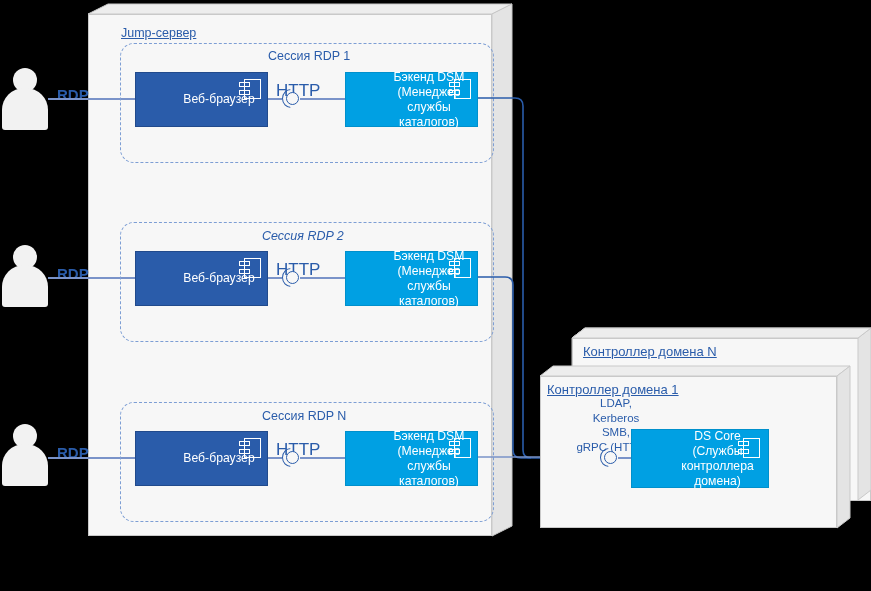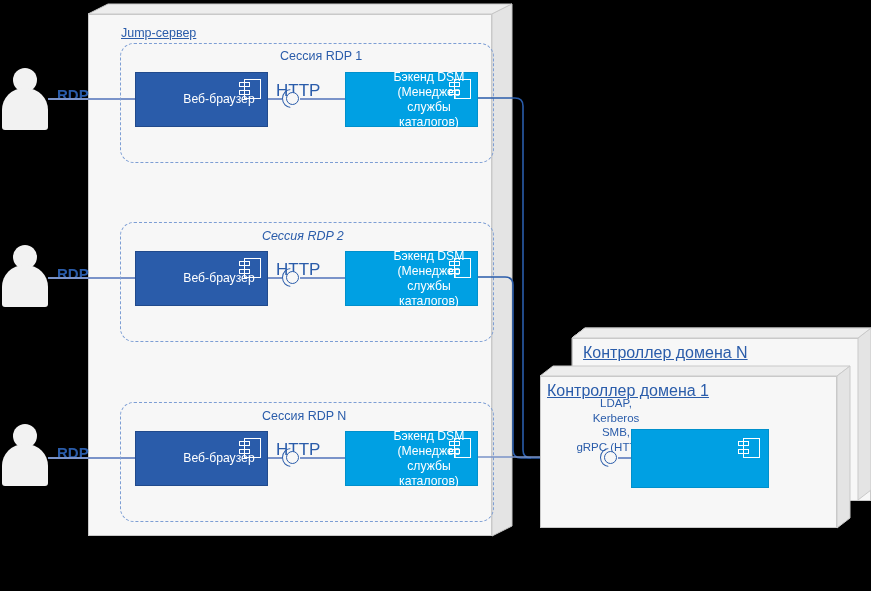--- a/index.html
+++ b/index.html
@@ -41,21 +41,21 @@
   .lolli .socket{position:absolute;left:0px;top:0px;width:18px;height:19px;border:1.7px solid #2a5caa;border-radius:50%;box-sizing:border-box;clip-path:polygon(0 0,46% 0,46% 100%,0 100%);background:transparent;}
   .proto{position:absolute;font-size:17px;color:#2a5caa;white-space:nowrap;}
 
   
   .actor{position:absolute;width:46px;height:62px;}
   .actor .head{position:absolute;left:11px;top:0;width:24px;height:24px;border-radius:50%;background:#f2f2f2;}
   .actor .body{position:absolute;left:0;top:20px;width:46px;height:42px;background:#f2f2f2;border-radius:22px 22px 3px 3px;}
   .rdp-label{position:absolute;font-size:15px;color:#2a5caa;font-weight:bold;white-space:nowrap;}
 
   
-  .dc-title{position:absolute;font-size:16px;color:#2a5caa;text-decoration:underline;white-space:nowrap;}
+  .dc-title{position:absolute;font-size:13px;color:#2a5caa;text-decoration:underline;white-space:nowrap;}
   .dc-protos{position:absolute;font-size:11.5px;color:#2a5caa;text-align:center;line-height:14.5px;white-space:nowrap;}
 
   
   .legend{position:absolute;left:0;top:560px;width:871px;height:31px;}
 </style>
 </head>
 <body>
 
 <div id="stage">
 
@@ -83,21 +83,21 @@
   <div class="line hline" style="left:48px;top:277px;width:100px;"></div>
 
   <div class="abs actor" style="left:2px;top:424px;">
     <div class="head"></div>
     <div class="body"></div>
   </div>
   <div class="rdp-label" style="left:57px;top:444px;">RDP</div>
   <div class="line hline" style="left:48px;top:457px;width:100px;"></div>
 
   <div class="session" style="left:120px;top:43px;width:374px;height:120px;"></div>
-  <div class="session-label" style="left:280px;top:49px;text-align:right;">Сессия RDP 1</div>
+  <div class="session-label" style="left:268px;top:49px;text-align:right;">Сессия RDP 1</div>
 
   <div class="comp dark" style="left:135px;top:72px;width:133px;height:55px;">
     <span class="comp-label">Веб-браузер</span>
     <span class="uml" style="right:6px;top:6px;">
       <span class="body"></span>
         <span class="tab t1"></span>
         <span class="tab t2"></span>
     </span>
   </div>
 
@@ -222,20 +222,25 @@
       <span>gRPC (HTTPS)</span>
     </div>
 
     <div class="lolli" style="left:60px;top:120px;">
       <span class="socket"></span>
         <span class="ball"></span>
     </div>
     <div class="line hline" style="left:78px;top:129px;width:13px;"></div>
 
     <div class="comp cyan" style="left:91px;top:101px;width:138px;height:59px;">
+      <span class="comp-label">
+        <span>DS Core</span><br>
+        <span>(Службы</span><br>
+        <span>контроллера домена)</span>
+      </span>
       <span class="uml" style="right:8px;top:8px;">
         <span class="body"></span>
           <span class="tab t1"></span>
           <span class="tab t2"></span>
       </span>
     </div>
   </div>
 
   <div class="legend">
     

